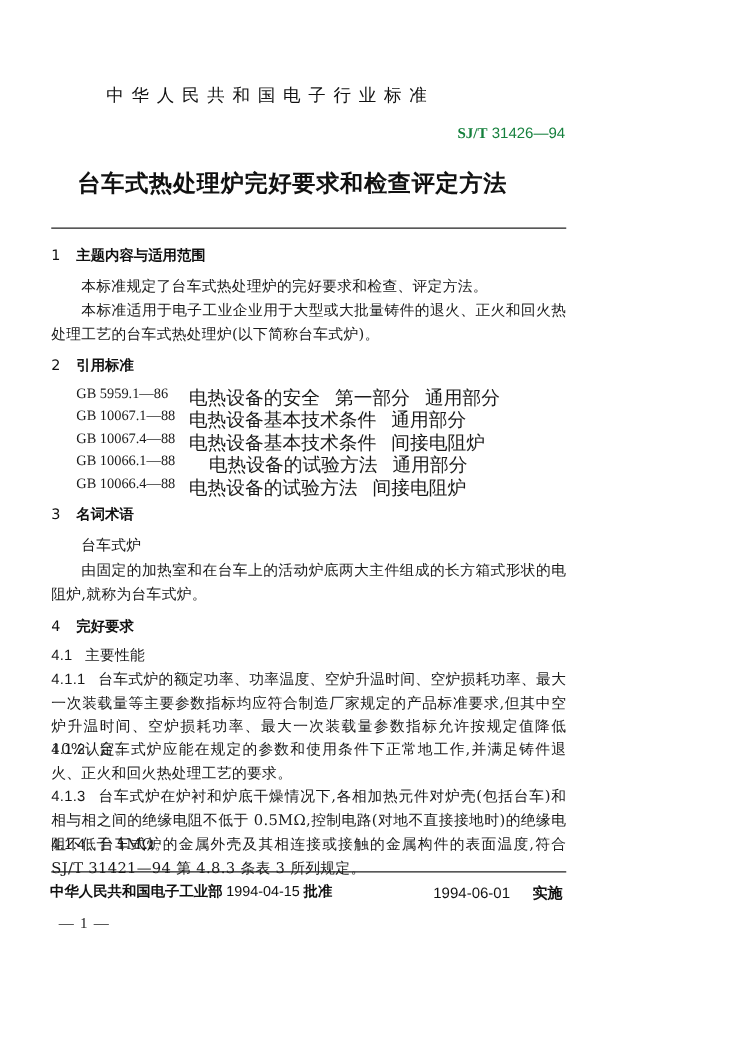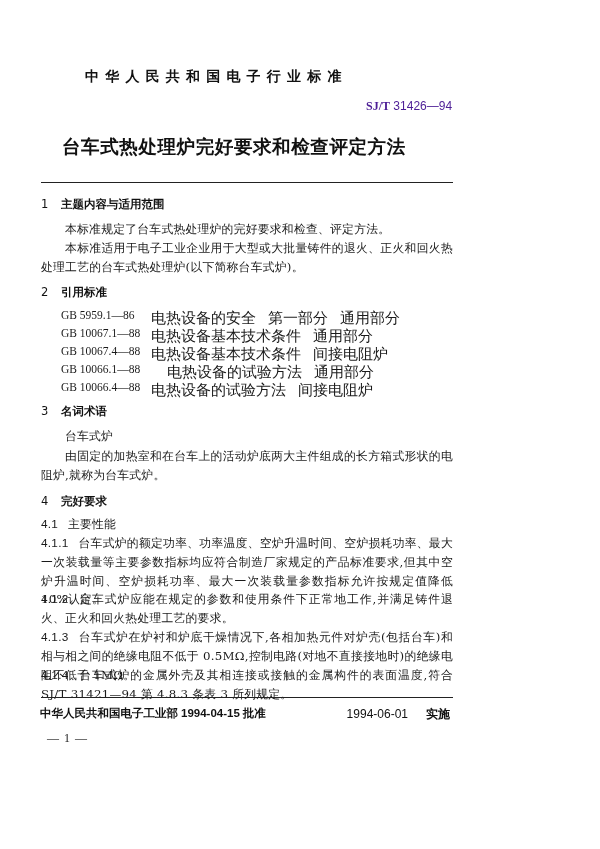--- a/index.html
+++ b/index.html
@@ -13,30 +13,30 @@
       position: relative;
       overflow: hidden;
       color: #1a1a1a;
       font-family: "DejaVu Serif", "Liberation Serif", serif;
     }
     .abs { position: absolute; white-space: nowrap; }
 
     .org-header {
       left: 85px; top: 68px;
       font-family: "DejaVu Sans", "Liberation Sans", sans-serif;
-      font-weight: bold;
+      font-weight: normal;
       font-size: 14px;
       letter-spacing: 6.2px;
       color: #111;
     }
     .std-code {
       left: 366px; top: 99px;
       font-family: "Liberation Sans", "DejaVu Sans", sans-serif;
       font-size: 12px;
-      color: #4c1d95;
+      color: #15803d;
     }
     .std-code .sj { font-family: "Liberation Serif", serif; font-weight: bold; }
     .doc-title {
       left: 62px; top: 114px;
       font-family: "DejaVu Sans", "Liberation Sans", sans-serif;
       font-weight: bold;
       font-size: 18.5px;
       letter-spacing: 0.6px;
       color: #111;
       margin-top: 20px;
@@ -97,21 +97,21 @@
 
     .footer-approval {
       left: 40px; top: 706px;
       font-family: "DejaVu Sans", "Liberation Sans", sans-serif;
       font-weight: bold;
       font-size: 11.5px;
       color: #111;
     }
     .footer-approval .date {
       font-family: "Liberation Sans", sans-serif;
-      font-weight: bold;
+      font-weight: normal;
       margin: 0 3px;
     }
     .footer-implementation {
       right: 150px; top: 706px;
       font-family: "Liberation Sans", "DejaVu Sans", sans-serif;
       font-size: 12px;
       color: #111;
     }
     .footer-implementation .label {
       font-family: "DejaVu Sans", sans-serif;

